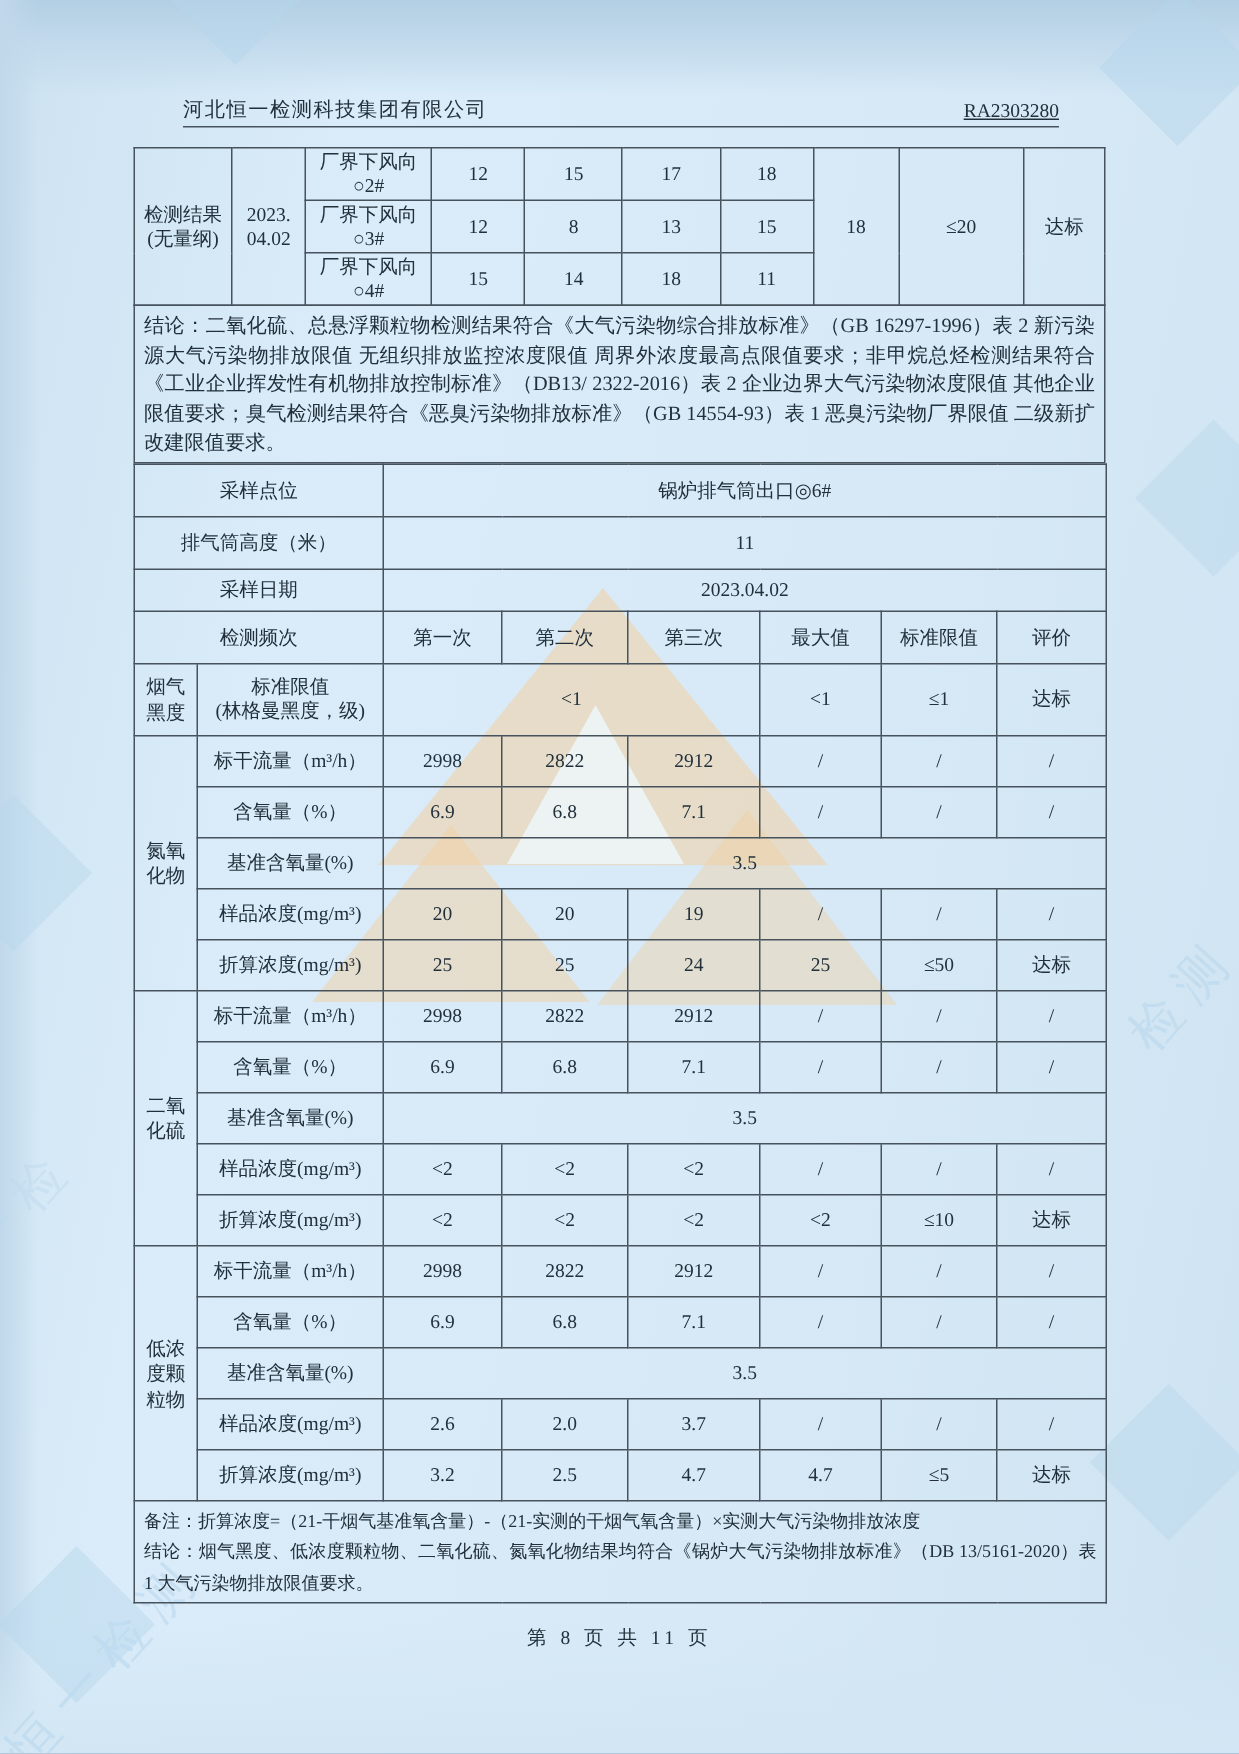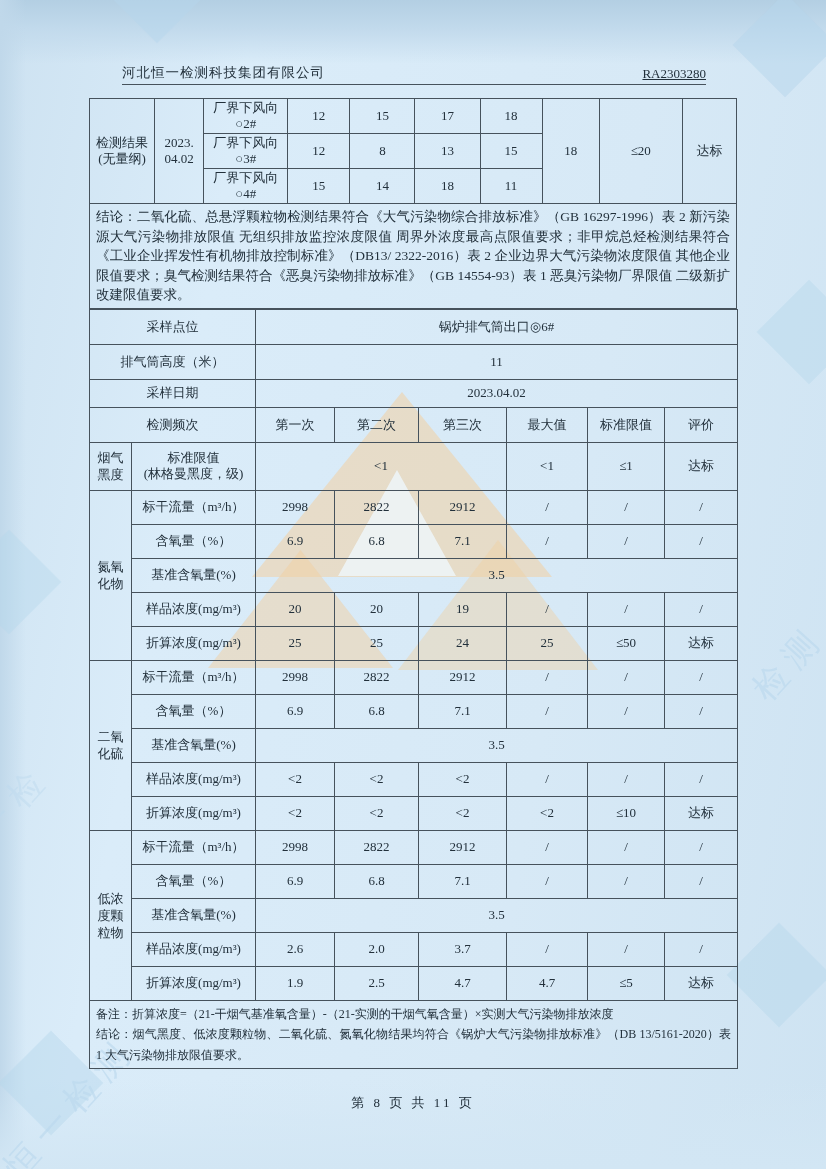--- a/index.html
+++ b/index.html
@@ -54,21 +54,21 @@
   .t2 .r-smoke td{height:45px;}
   .group-cell{line-height:17px;padding:0 3px;}
 
   .conclusion-box{width:634px;border:1px solid #46525c;margin-top:-1px;
     padding:3px 6px;font-size:13.5px;line-height:19.5px;text-align:justify;}
   .section-title{font-weight:bold;font-size:15px;margin:5px 0 5px 33px;letter-spacing:.5px;}
 
   .remark-cell{text-align:left;padding:3px 6px;height:auto;}
   .remark-cell div{font-size:12px;line-height:20.5px;text-align:justify;}
 
-  .page-footer{margin-top:25px;text-align:center;font-size:13px;letter-spacing:3px;}
+  .page-footer{margin-top:14px;text-align:center;font-size:13px;letter-spacing:3px;}
 </style>
 </head>
 <body>
 
 <div class="page">
   <div class="edge-top"></div>
   <div class="edge-left"></div>
   <div class="edge-bottom"></div>
 
   <div class="wm tri wm-o1"></div>
@@ -302,21 +302,21 @@
         <td>样品浓度(mg/m³)</td>
         <td>2.6</td>
         <td>2.0</td>
         <td>3.7</td>
         <td>/</td>
         <td>/</td>
         <td>/</td>
       </tr>
       <tr>
         <td>折算浓度(mg/m³)</td>
-        <td>1.9</td>
+        <td>3.2</td>
         <td>2.5</td>
         <td>4.7</td>
         <td>4.7</td>
         <td>≤5</td>
         <td>达标</td>
       </tr>
 
       <tr>
         <td colspan="8" class="remark-cell">
           <div>备注：折算浓度=（21-干烟气基准氧含量）-（21-实测的干烟气氧含量）×实测大气污染物排放浓度</div>

